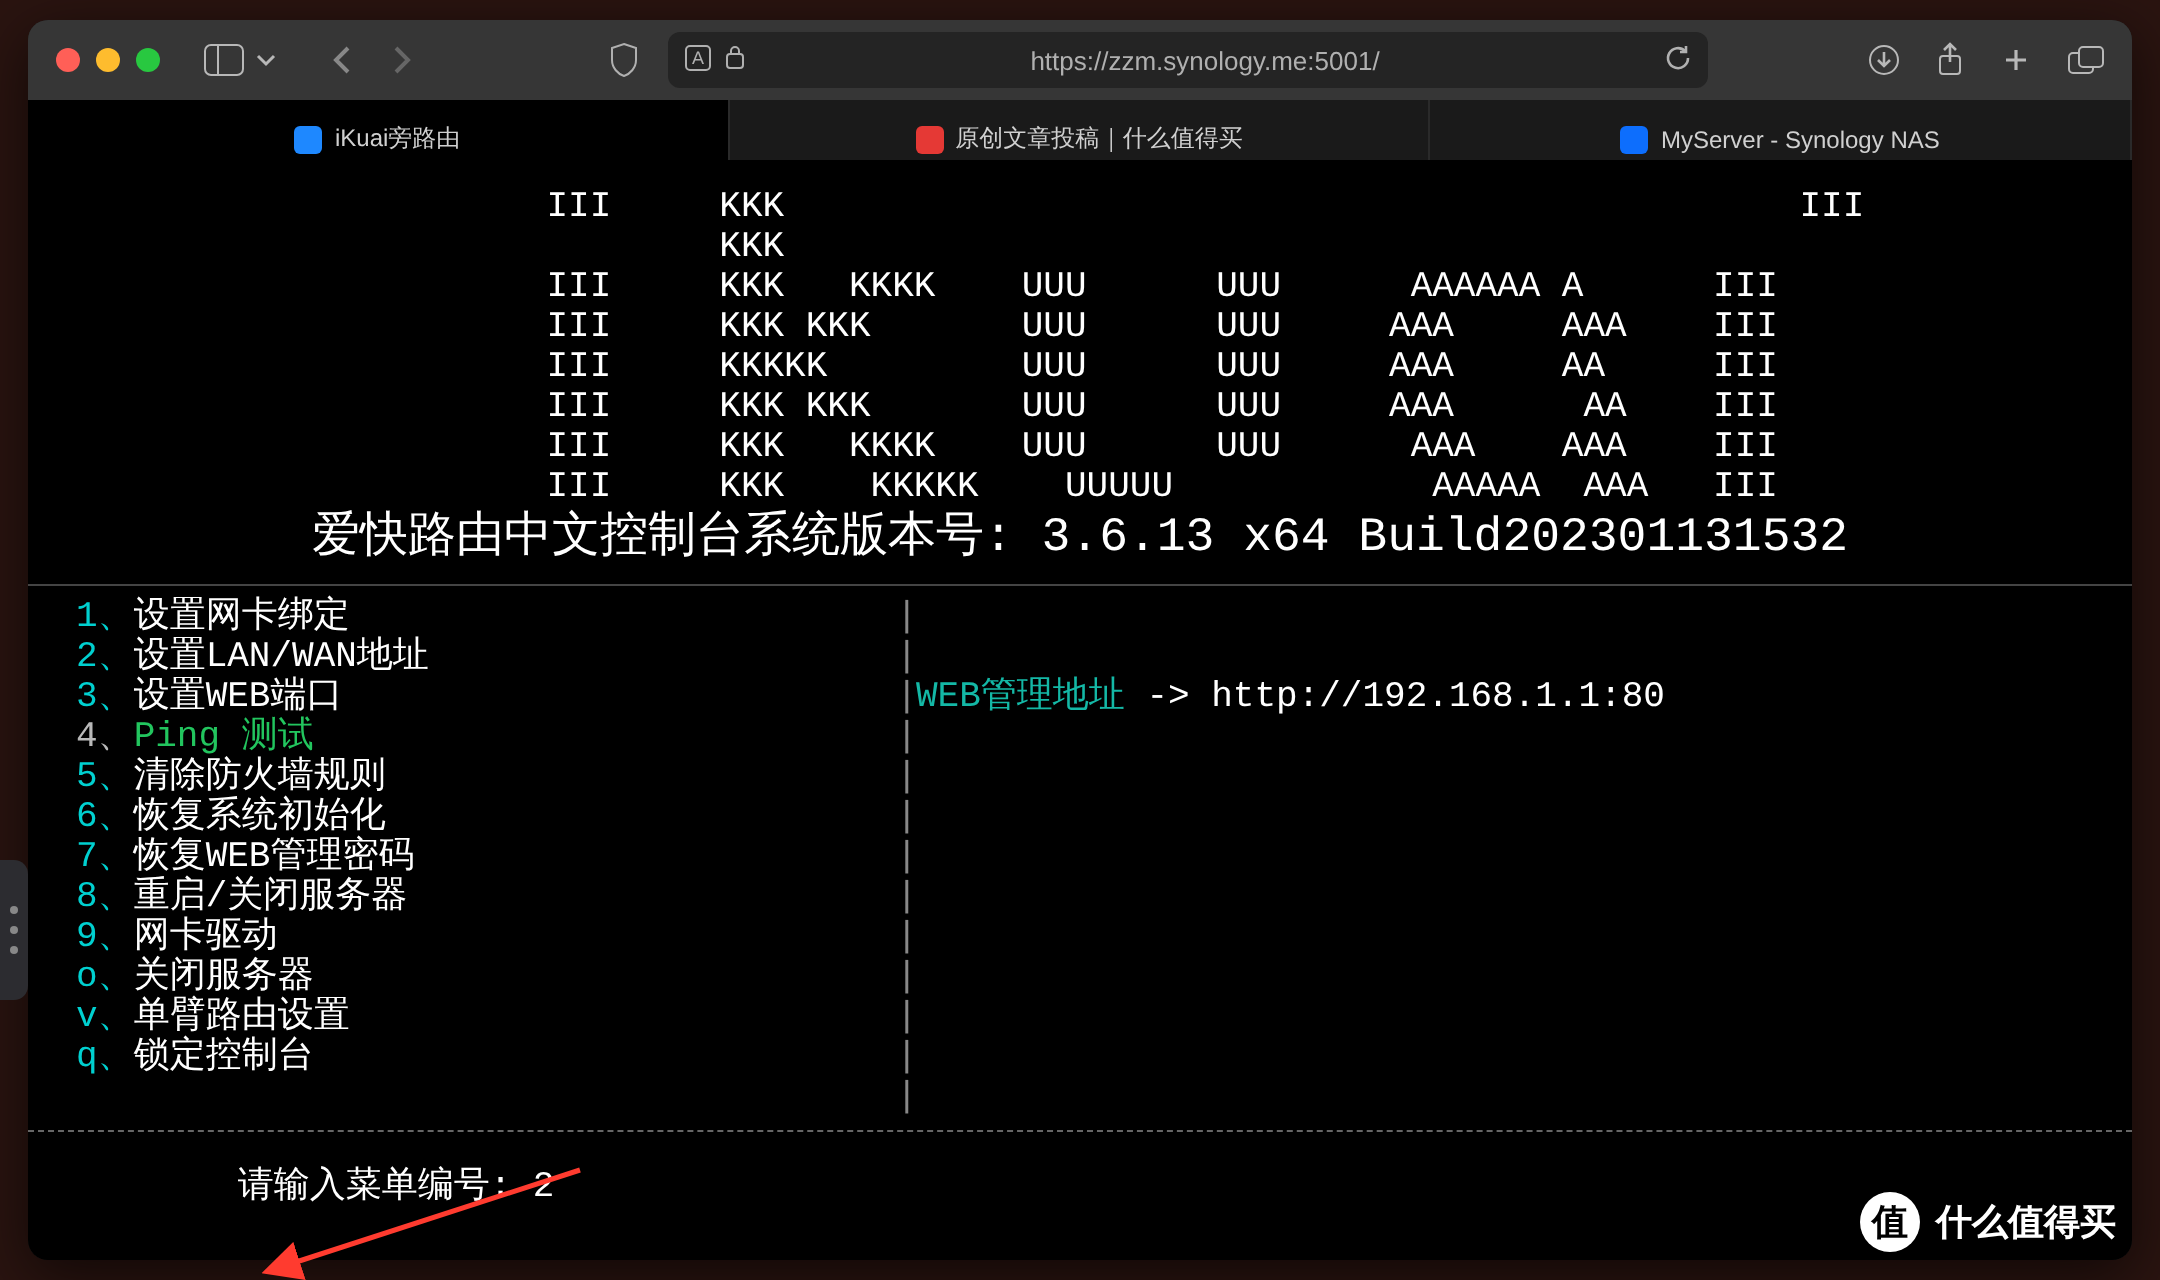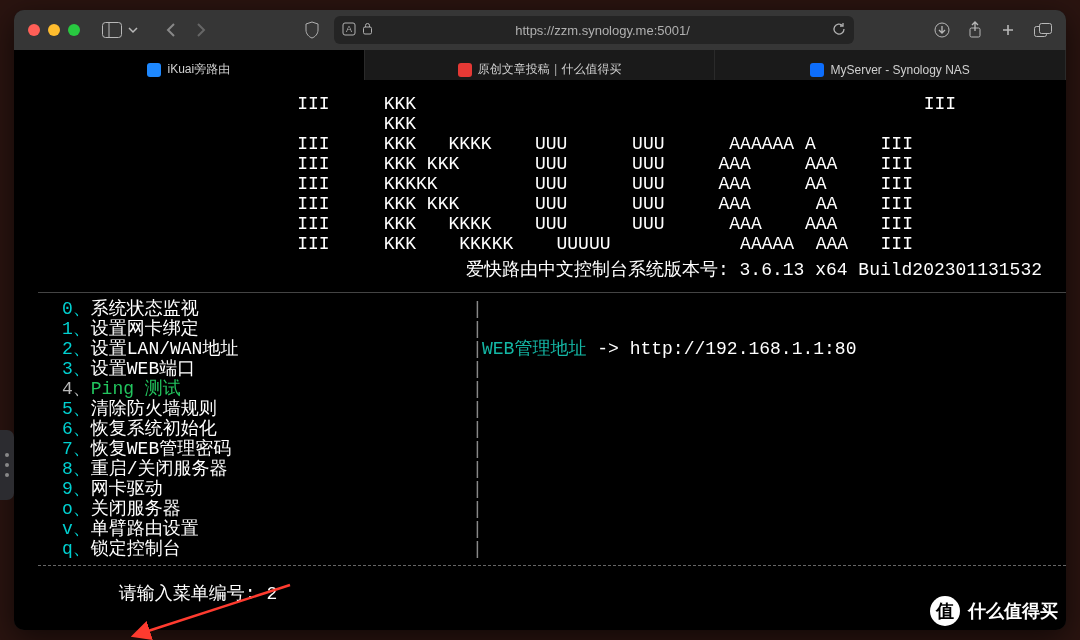--- a/index.html
+++ b/index.html
@@ -13,24 +13,24 @@
   .tb-nav{position:absolute;left:150px;top:0;height:40px;display:flex;align-items:center;gap:16px;color:#777;}
   .tb-icons-mid{position:absolute;left:290px;top:0;height:40px;display:flex;align-items:center;color:#b0b0b0;}
   .urlbar{position:absolute;left:320px;top:6px;width:520px;height:28px;background:#242424;border-radius:6px;display:flex;align-items:center;gap:6px;color:#b0b0b0;font-size:13px;padding:0 8px;box-sizing:border-box;}
   .urlbar .text{flex:1;text-align:center;white-space:nowrap;}
   .tb-icons-right{position:absolute;right:14px;top:0;height:40px;display:flex;align-items:center;gap:18px;color:#b8b8b8;}
   .tabs{height:39px;background:#1a1a1a;display:flex;}
   .tab{flex:1;display:flex;align-items:center;justify-content:center;gap:6px;font-size:12px;color:#d0d0d0;border-right:1px solid #2a2a2a;}
   .tab.active{background:#000;}
   .tab .favicon{width:14px;height:14px;border-radius:3px;display:inline-block;}
   .fi-blue{background:#1e88ff;} .fi-red{background:#e53935;border-radius:50%;} .fi-syn{background:#0d6efd;}
-  .console{position:absolute;left:0;top:70px;right:0;bottom:0;background:#000;color:#fff;font-family:"Menlo","Consolas","SimSun","Courier New",monospace;font-size:18px;line-height:20px;padding-left:24px;}
+  .console{position:absolute;left:0;top:70px;right:0;bottom:0;background:#000;color:#fff;font-family:"Menlo","Consolas","SimSun","Courier New",monospace;font-size:18px;line-height:20px;}
   .ascii{white-space:pre;font-size:18px;line-height:20px;letter-spacing:0px;padding:14px 0 0 0;text-align:left;}
   .ascii-row{display:block;white-space:pre;}
-  .topline{display:flex;justify-content:flex-end;padding:6px 24px 8px 24px;font-size:18px;}
+  .topline{display:flex;justify-content:center;padding:6px 24px 8px 24px;font-size:24px;}
   .hr{border-top:1px solid #444;margin:4px 0;}
   .hr.dashed{border-top:1px dashed #666;}
   .body{display:flex;padding:2px 24px 0 24px;position:relative;}
   .menu{width:410px;}
   .menu-item{white-space:pre;font-size:18px;line-height:20px;}
   .menu-item .k{color:#00d0d0;}
   .menu-item.hl .lbl{color:#22c55e;} 
   .divider{width:10px;color:#888;white-space:pre;font-size:18px;line-height:20px;}
   .right{flex:1;white-space:pre;font-size:18px;line-height:20px;}
   .right .web-label{color:#14b8a6;}
@@ -151,21 +151,20 @@
 
   <div class="console">
     <div class="ascii" id="ascii-art"><span class="ascii-row">                        III     KKK                                               III</span><span class="ascii-row">                                KKK</span><span class="ascii-row">                        III     KKK   KKKK    UUU      UUU      AAAAAA A      III</span><span class="ascii-row">                        III     KKK KKK       UUU      UUU     AAA     AAA    III</span><span class="ascii-row">                        III     KKKKK         UUU      UUU     AAA     AA     III</span><span class="ascii-row">                        III     KKK KKK       UUU      UUU     AAA      AA    III</span><span class="ascii-row">                        III     KKK   KKKK    UUU      UUU      AAA    AAA    III</span><span class="ascii-row">                        III     KKK    KKKKK    UUUUU            AAAAA  AAA   III</span></div>
     <div class="topline">
       <span>爱快路由中文控制台</span>
       <span>系统版本号: 3.6.13 x64 Build202301131532</span>
     </div>
     <div class="hr"></div>
     <div class="body">
       <div class="menu" id="menu">
-          <div class="menu-item"><span class="k">0、</span><span class="lbl">系统状态监视</span></div>
           <div class="menu-item"><span class="k">1、</span><span class="lbl">设置网卡绑定</span></div>
           <div class="menu-item"><span class="k">2、</span><span class="lbl">设置LAN/WAN地址</span></div>
           <div class="menu-item"><span class="k">3、</span><span class="lbl">设置WEB端口</span></div>
           <div class="menu-item hl"><span class="k" style="color: rgb(184, 184, 184);">4、</span><span class="lbl">Ping 测试</span></div>
           <div class="menu-item"><span class="k">5、</span><span class="lbl">清除防火墙规则</span></div>
           <div class="menu-item"><span class="k">6、</span><span class="lbl">恢复系统初始化</span></div>
           <div class="menu-item"><span class="k">7、</span><span class="lbl">恢复WEB管理密码</span></div>
           <div class="menu-item"><span class="k">8、</span><span class="lbl">重启/关闭服务器</span></div>
           <div class="menu-item"><span class="k">9、</span><span class="lbl">网卡驱动</span></div>
           <div class="menu-item"><span class="k">o、</span><span class="lbl">关闭服务器</span></div>

